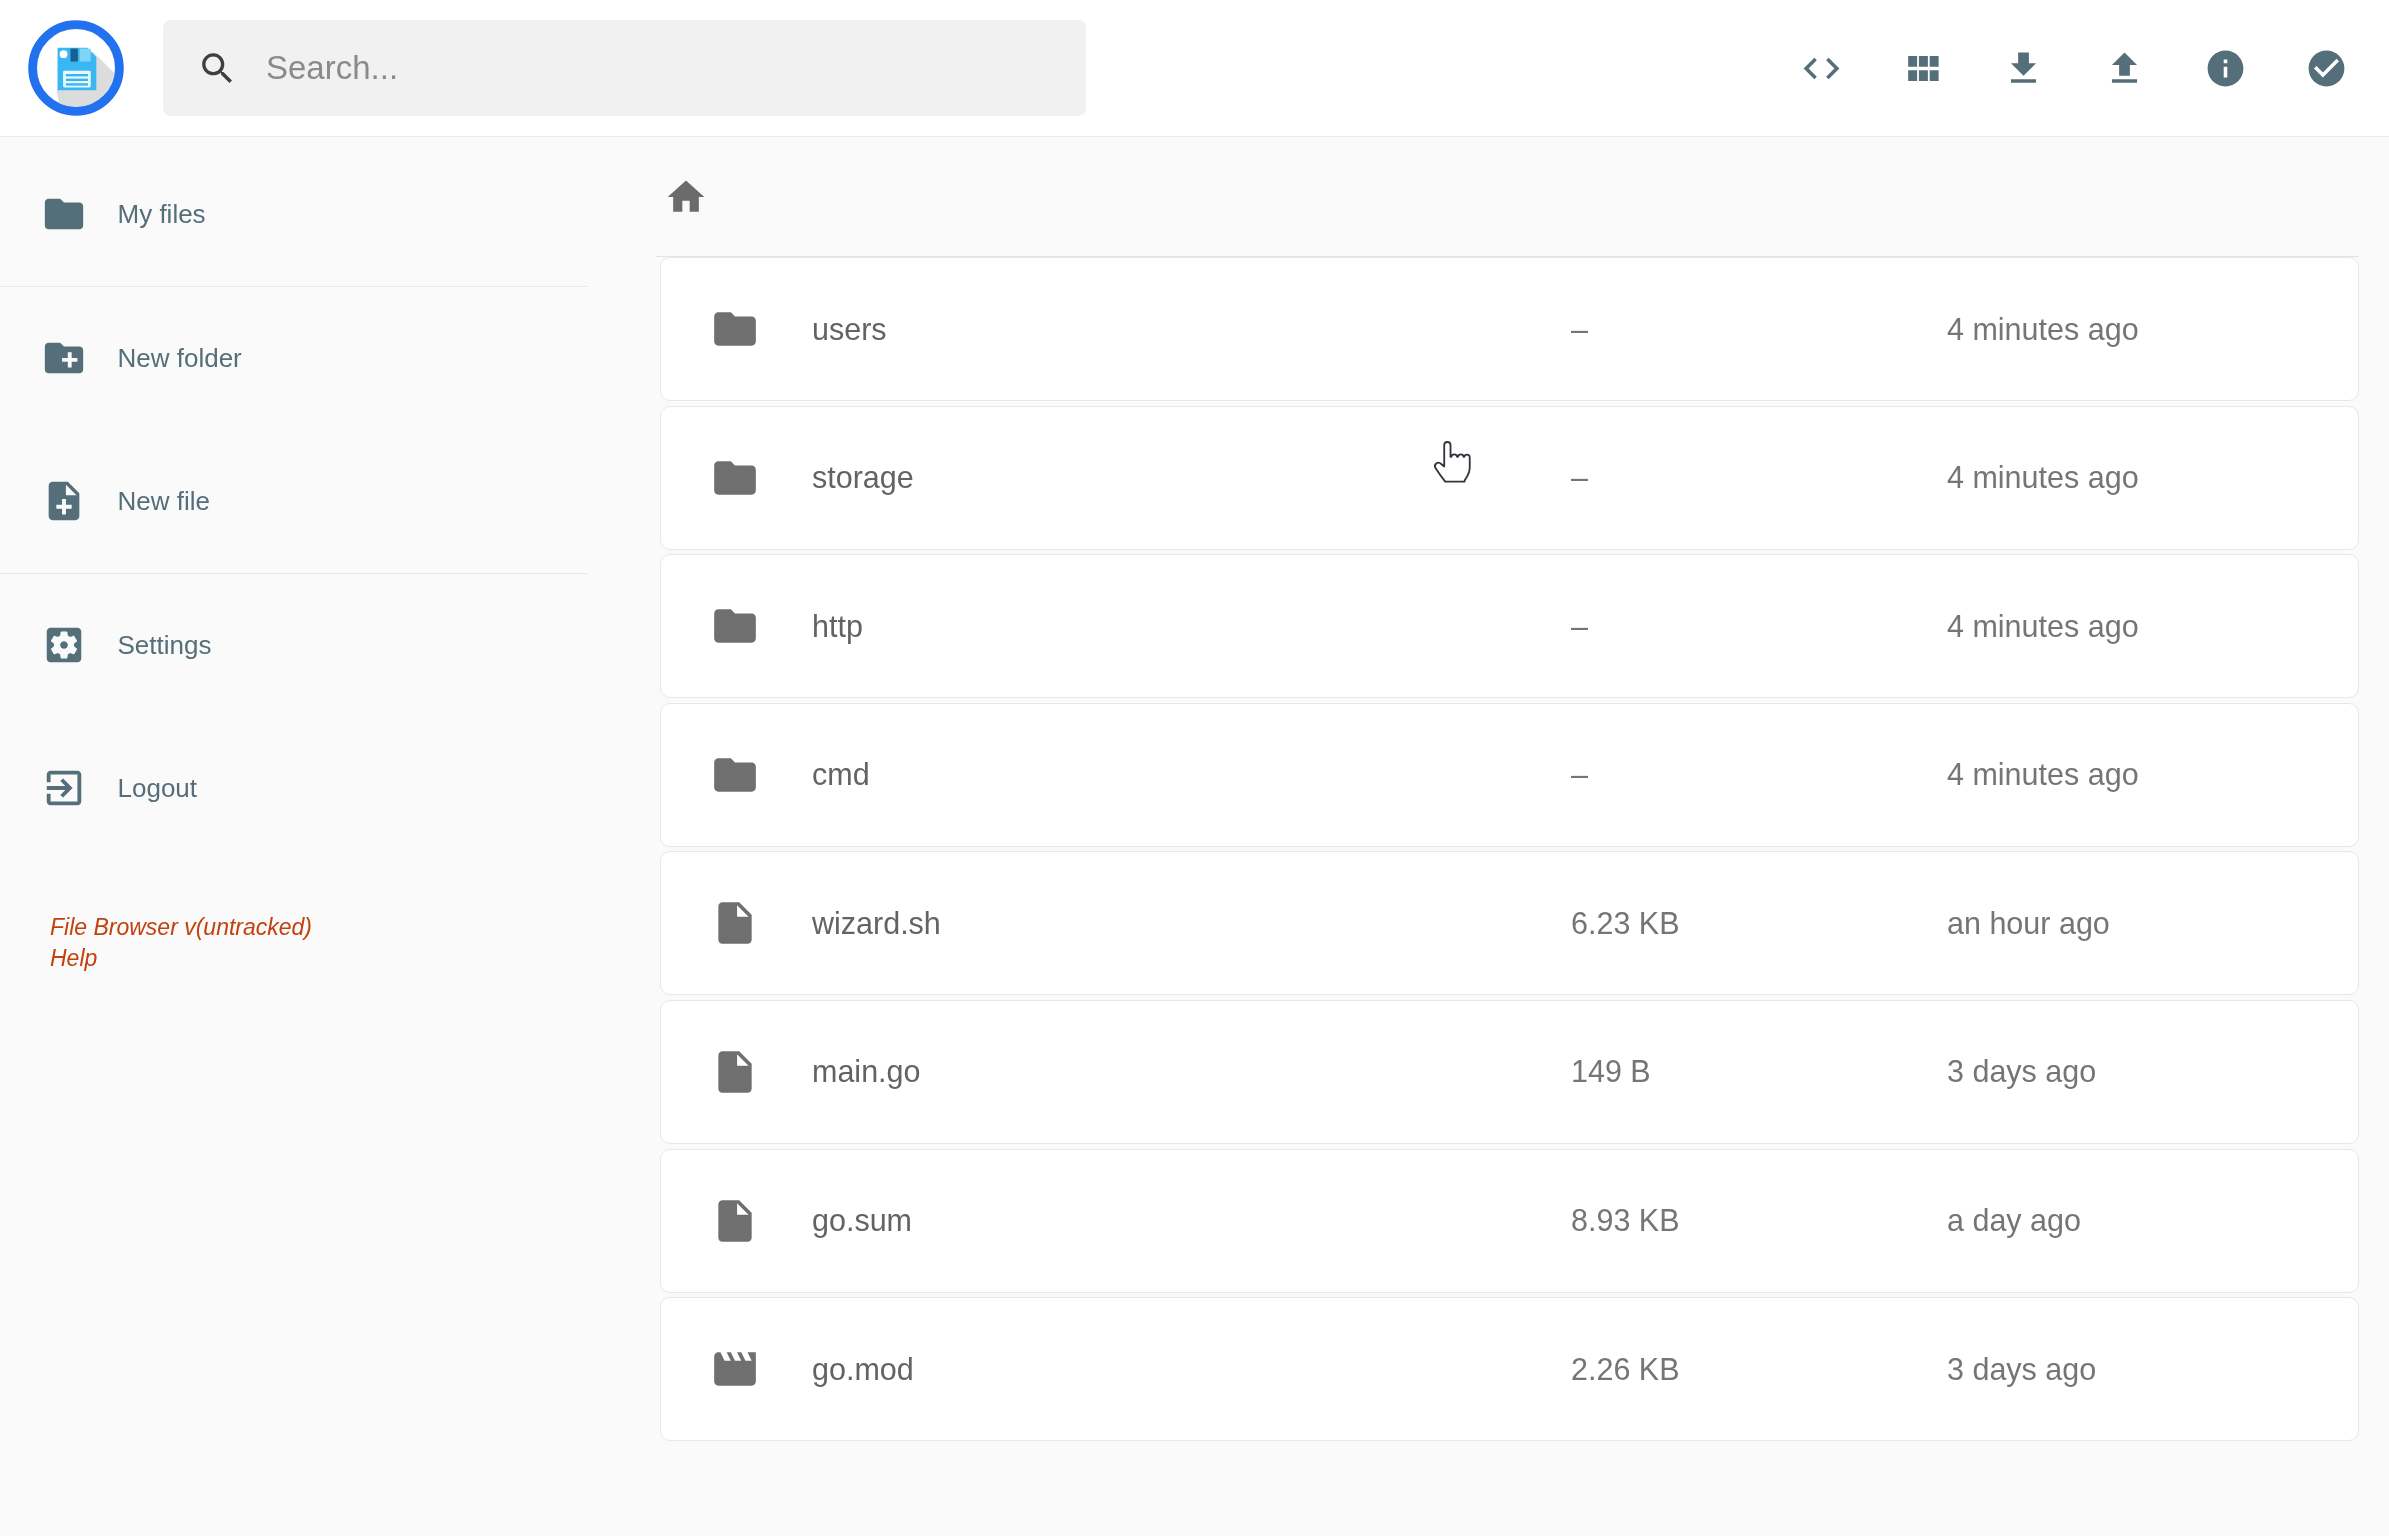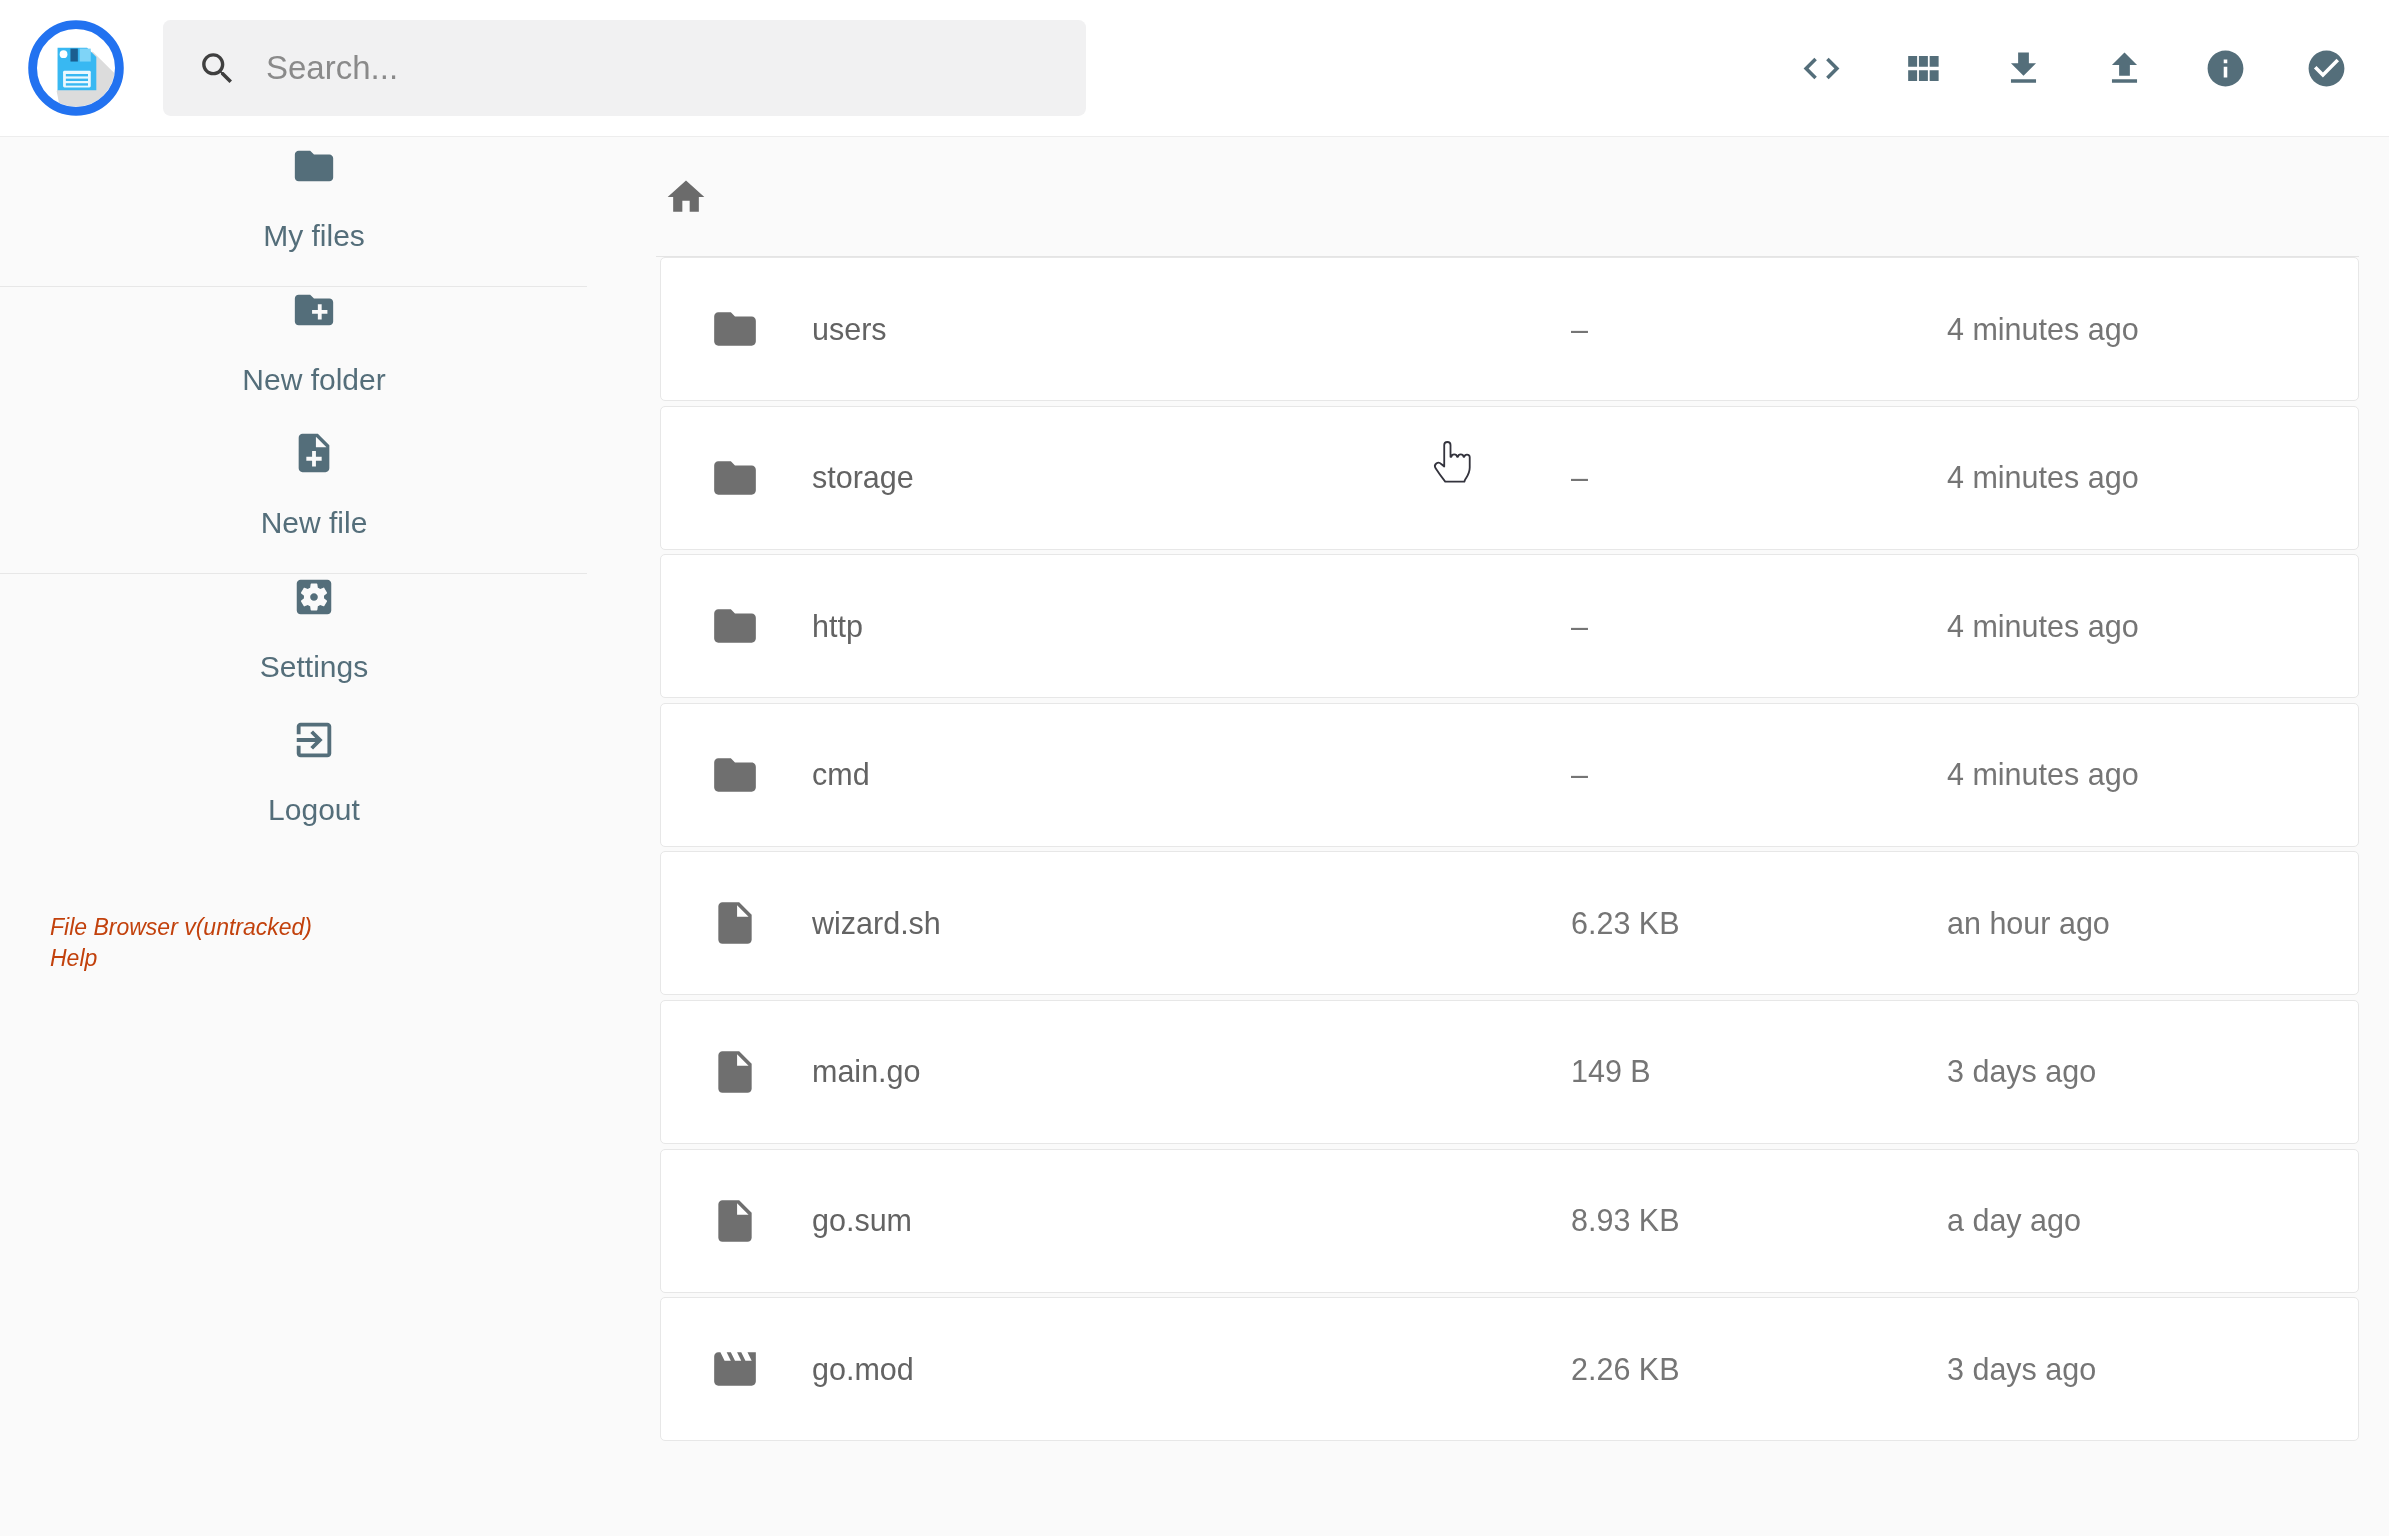--- a/index.html
+++ b/index.html
@@ -34,40 +34,40 @@
     display: flex; align-items: center; gap: 58px;
   }
   .top-actions .tb-btn { width: 43px; height: 43px; cursor: pointer; border: none; background: none; padding: 0; }
   .top-actions svg { width: 43px; height: 43px; fill: #546e7a; display: block; }
   
   .shell { display: flex; height: 1399px; }
   .sidebar { width: 587px; flex: 0 0 auto; position: relative; padding-top: 5.6px; }
   .sb-item {
     height: 143px; display: flex; align-items: center;
     padding-left: 41px; gap: 30.5px; cursor: pointer;
-    color: #546e7a; font-size: 30px; flex-direction: column;
+    color: #546e7a; font-size: 26px;
   }
   .sb-item svg { width: 46px; height: 46px; fill: #546e7a; flex: 0 0 auto; }
   .sb-divider { border: none; border-top: 0.9px solid #e7e7e7; }
   .sb-footer { position: absolute; left: 50px; top: 775px; font-size: 23px; color: #c2410c; line-height: 31px; font-style: italic; }
   .sb-footer .help { cursor: pointer; }
   
   .main { flex: 1; padding-left: 73px; padding-right: 30px; }
   .breadcrumbs { height: 119px; display: flex; align-items: center; }
   .crumb-home { margin-left: 3.7px; border: none; background: none; padding: 0; cursor: pointer; }
   .crumb-home svg { width: 44px; height: 44px; fill: #6b6b6b; display: block; }
   .listing-divider { border: none; border-top: 0.9px solid #e4e4e4; margin-left: -3.7px; }
   .cols { display: grid; grid-template-columns: 910px 376px 1fr; align-items: center; height: 109px; font-size: 30.5px; }
   .col-name { padding-left: 33px; display: flex; align-items: center; gap: 16.7px; color: #424242; font-weight: bold; cursor: pointer; }
   .col-name svg { width: 38px; height: 38px; fill: #757575; }
   .col-size, .col-modified { color: #757575; cursor: pointer; }
   .row {
     display: grid; grid-template-columns: 910px 376px 1fr; align-items: center;
     height: 144px; background: #ffffff;
-    border: 0.9px solid #e7e7e7; border-radius: 5px;
+    border: 0.9px solid #e7e7e7; border-radius: 10px;
     margin-bottom: 4.6px; cursor: pointer;
   }
   .cell-name { padding-left: 49px; display: flex; align-items: center; gap: 52px; font-size: 30.5px; color: #636363; }
   .cell-name svg { width: 50px; height: 50px; fill: #6f6f6f; flex: 0 0 auto; }
   .cell-size, .cell-modified { font-size: 30.5px; color: #757575; }
   
   .cursor { position: absolute; left: 1430px; top: 433px; width: 43px; height: 56px; z-index: 50; pointer-events: none; }
 </style>
 </head>
 <body>

